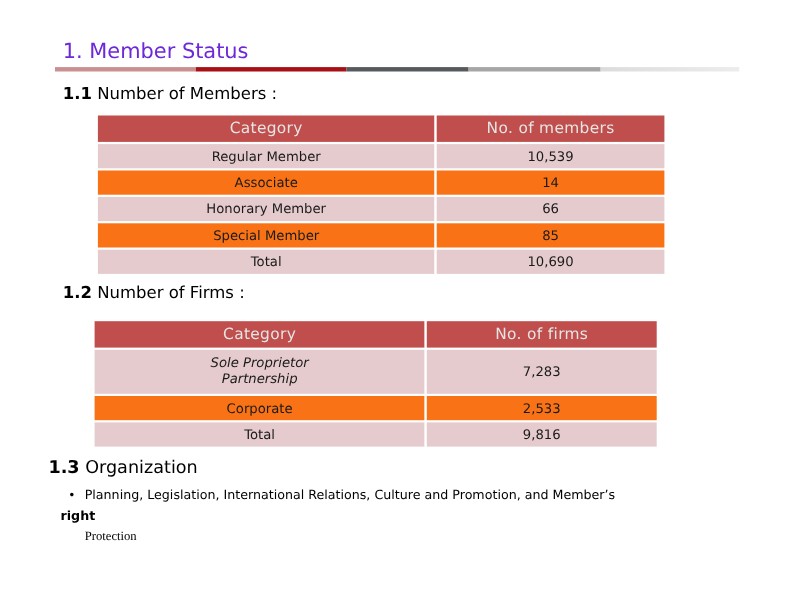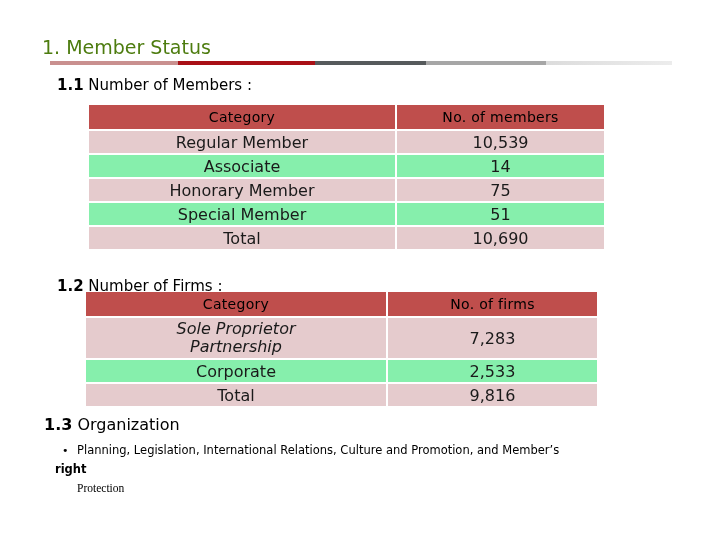--- a/index.html
+++ b/index.html
@@ -12,26 +12,26 @@
     height: 540px;
     position: relative;
     overflow: hidden;
     font-family: "DejaVu Sans", "Liberation Sans", sans-serif;
     color: #000000;
   }
 
   
   .slide-title {
     position: absolute;
-    left: 42px;
+    left: 57px;
     top: 36px;
     font-size: 19px;
     font-weight: 400;
     letter-spacing: 0px;
-    color: #4d7c0f;
+    color: #6d28d9;
     white-space: nowrap;
   }
 
   
   .divider {
     position: absolute;
     left: 50px;
     top: 61px;
     width: 622px;
     height: 4px;
@@ -47,53 +47,53 @@
   
   .section-head {
     position: absolute;
     font-size: 15px;
     font-weight: 400;
     color: #000;
     white-space: nowrap;
   }
   .section-head .num { font-weight: 700; margin-top: 40px; }
   #head-11 { left: 57px; top: 76px; }
-  #head-12 { left: 57px; top: 277px; }
+  #head-12 { left: 57px; top: 257px; }
   #head-13 { left: 44px; top: 415px; font-size: 16px; }
 
   
   .tbl {
     position: absolute;
     border-collapse: separate;
     border-spacing: 0 2px;
     table-layout: fixed;
   }
   .tbl td, .tbl th {
     padding: 0;
     margin: 0;
     text-align: center;
     vertical-align: middle;
     font-weight: 400;
     border: none;
   }
   .tbl .hdr-cell {
     background: #bf4e4c;
-    color: #000000;
+    color: #e5e5e5;
     font-size: 14px;
     height: 24px;
     letter-spacing: 0.3px;
   }
   .tbl .hdr-gap { background: #ffffff; width: 2px; }
   .tbl .body-cell {
-    font-size: 16px;
+    font-size: 12px;
     color: #1a1a1a;
     height: 22px;
   }
   .row-dark .body-cell  { background: #e5cbcd; }
-  .row-light .body-cell { background: #86efac; }
+  .row-light .body-cell { background: #f97316; }
   .tbl .cell-gap { background: #ffffff; width: 2px; }
 
   
   #table-members { left: 89px; top: 103px; width: 515px; }
   #table-members col.c1 { width: 306px; }
   #table-members col.cg { width: 2px; }
   #table-members col.c2 { width: 207px; }
 
   
   #table-firms { left: 86px; top: 290px; width: 511px; }
@@ -169,26 +169,26 @@
       <td class="body-cell">10,539</td>
     </tr>
     <tr class="row-light">
       <td class="body-cell">Associate</td>
       <td class="cell-gap"></td>
       <td class="body-cell">14</td>
     </tr>
     <tr class="row-dark">
       <td class="body-cell">Honorary Member</td>
       <td class="cell-gap"></td>
-      <td class="body-cell">75</td>
+      <td class="body-cell">66</td>
     </tr>
     <tr class="row-light">
       <td class="body-cell">Special Member</td>
       <td class="cell-gap"></td>
-      <td class="body-cell">51</td>
+      <td class="body-cell">85</td>
     </tr>
     <tr class="row-dark">
       <td class="body-cell">Total</td>
       <td class="cell-gap"></td>
       <td class="body-cell">10,690</td>
     </tr>
   </tbody>
 </table>
 
 <div class="section-head" id="head-12">

